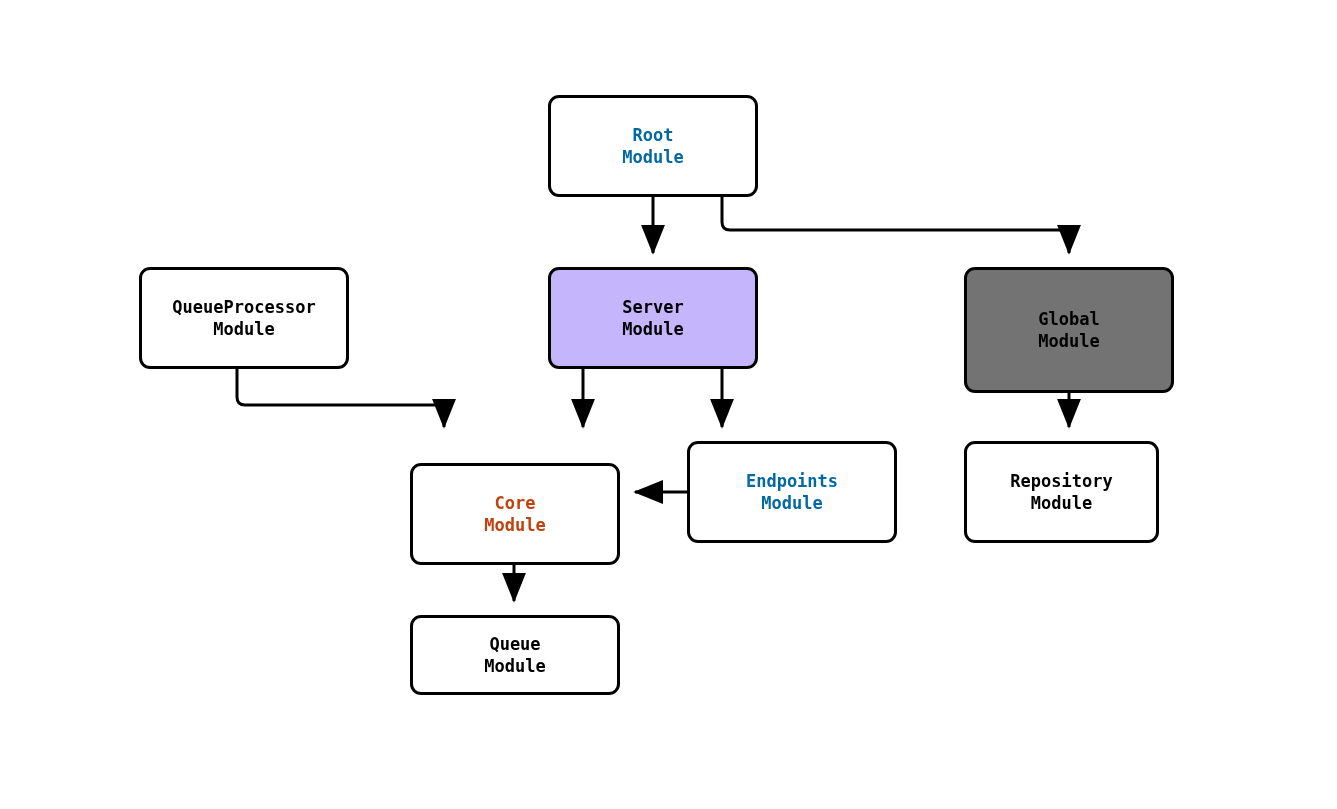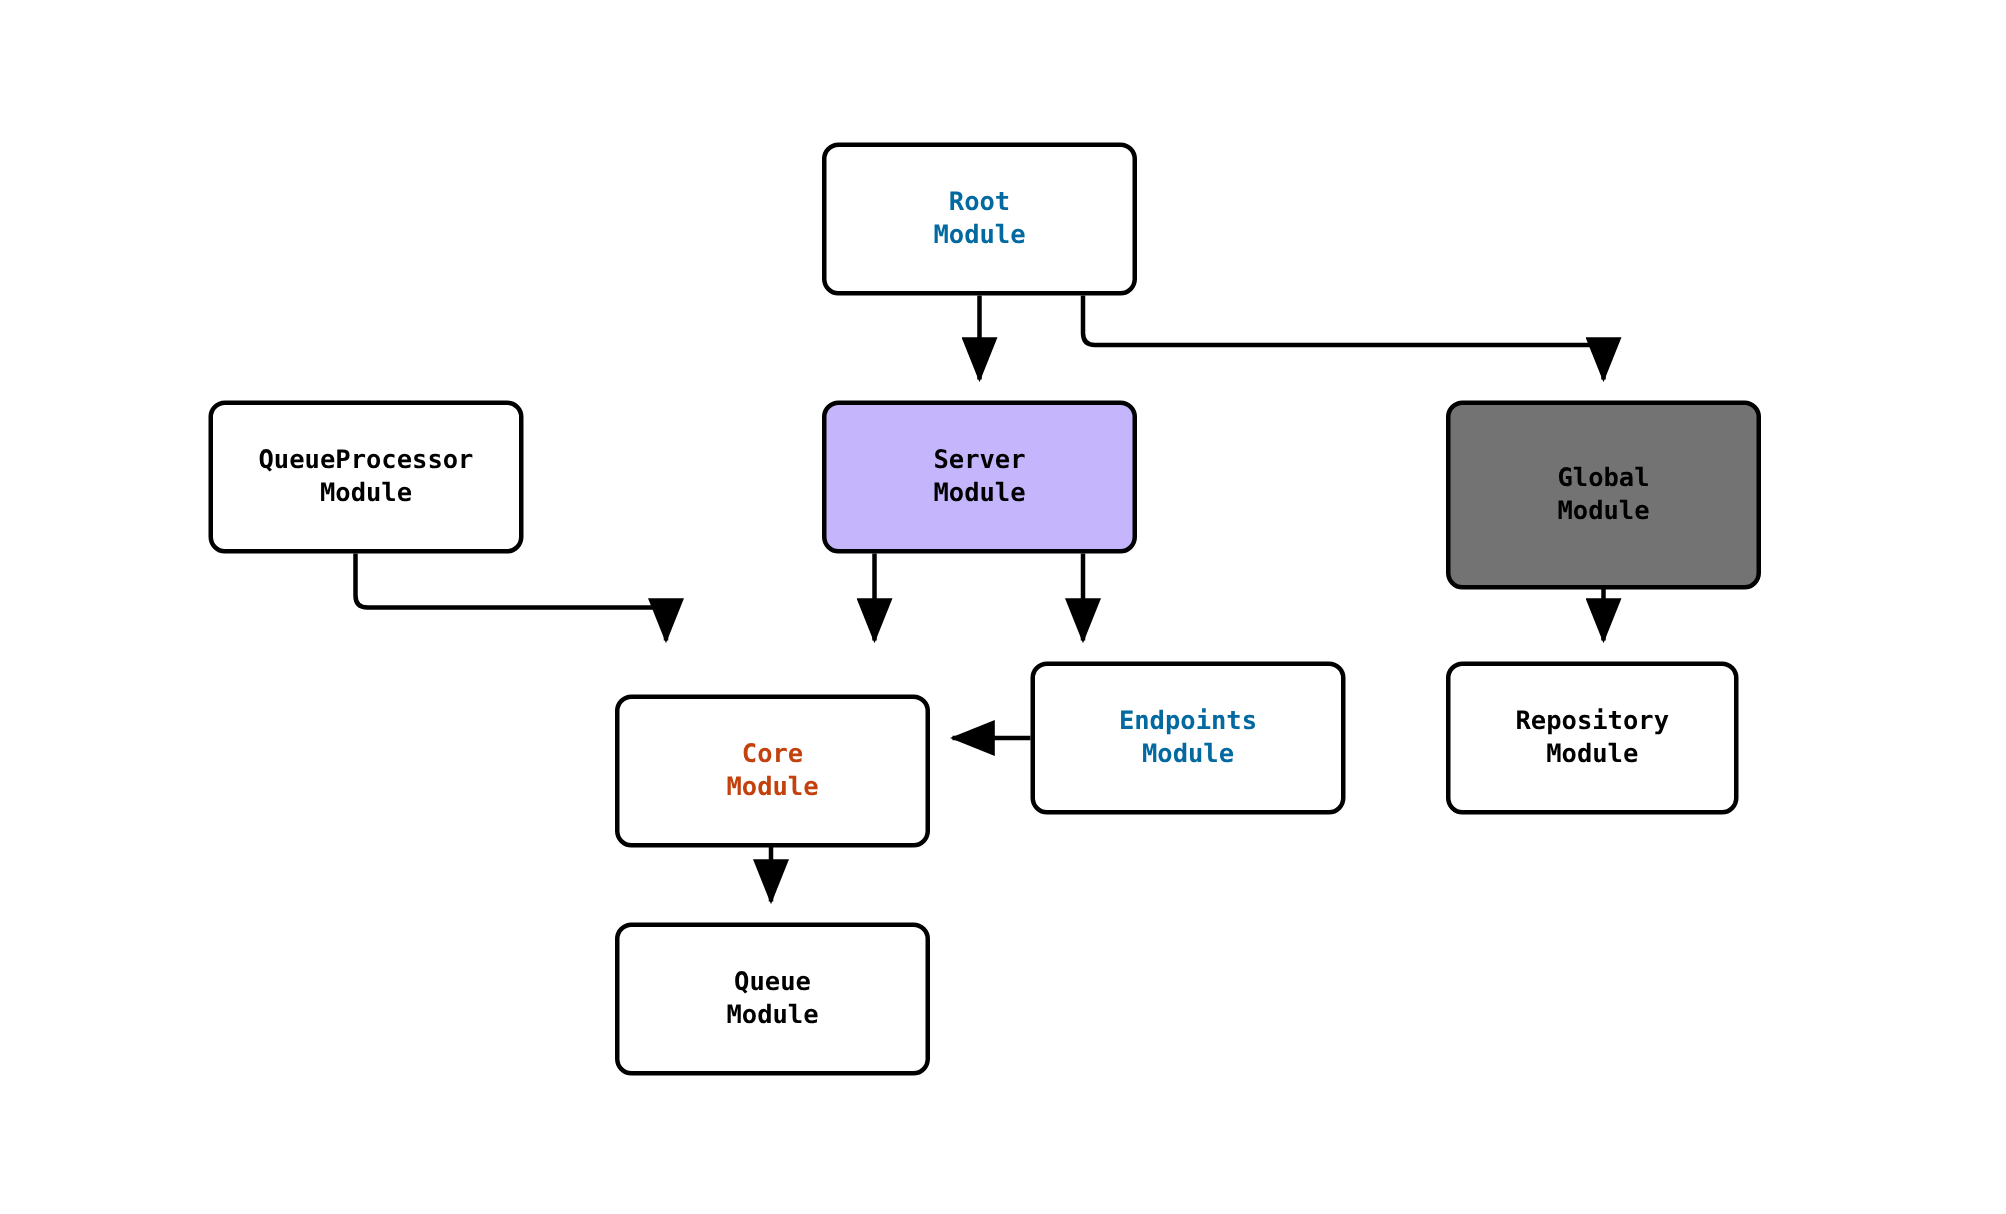--- a/index.html
+++ b/index.html
@@ -123,18 +123,18 @@
   <div class="node" style="left: 687px; top: 441px; width: 210px; height: 102px; background: rgb(255, 255, 255); border-color: rgb(0, 0, 0); border-width: 3px; border-radius: 11px; color: #0369a1;">
     <span class="node-line">Endpoints</span>
     <span class="node-line">Module</span>
   </div>
 
   <div class="node" style="left: 964px; top: 441px; width: 195px; height: 102px; background: rgb(255, 255, 255); border-color: rgb(0, 0, 0); border-width: 3px; border-radius: 11px; color: rgb(0, 0, 0);">
     <span class="node-line">Repository</span>
     <span class="node-line">Module</span>
   </div>
 
-  <div class="node" style="left: 410px; top: 615px; width: 210px; height: 102px; background: rgb(255, 255, 255); border-color: rgb(0, 0, 0); border-width: 3px; border-radius: 11px; color: rgb(0, 0, 0);">
+  <div class="node" style="left: 410px; top: 615px; width: 210px; height: 80px; background: rgb(255, 255, 255); border-color: rgb(0, 0, 0); border-width: 3px; border-radius: 11px; color: rgb(0, 0, 0);">
     <span class="node-line">Queue</span>
     <span class="node-line">Module</span>
   </div>
 
 </div>
 
 </body></html>

